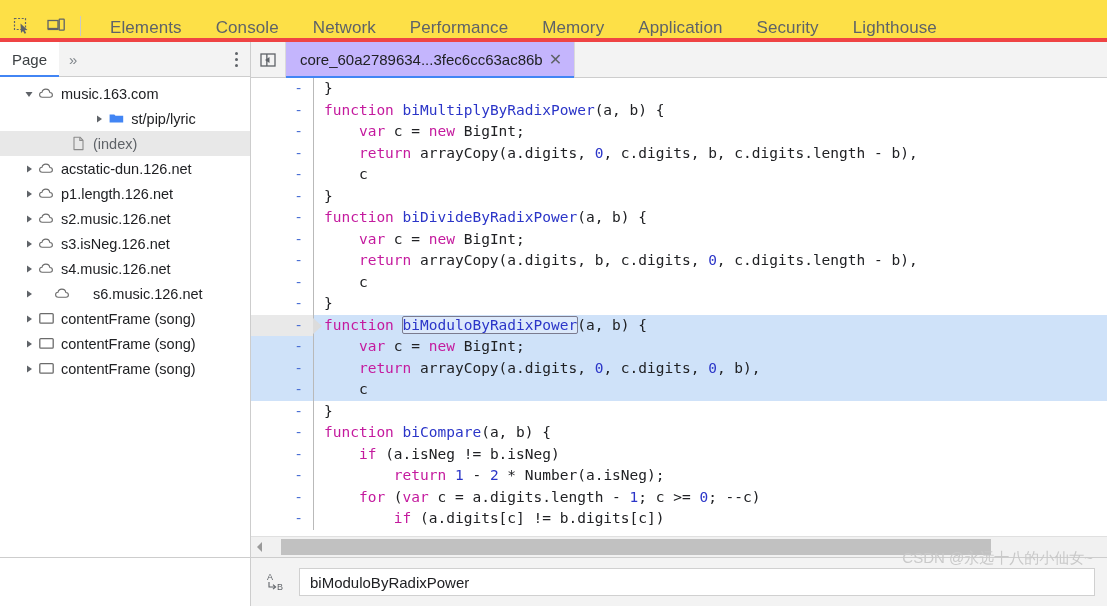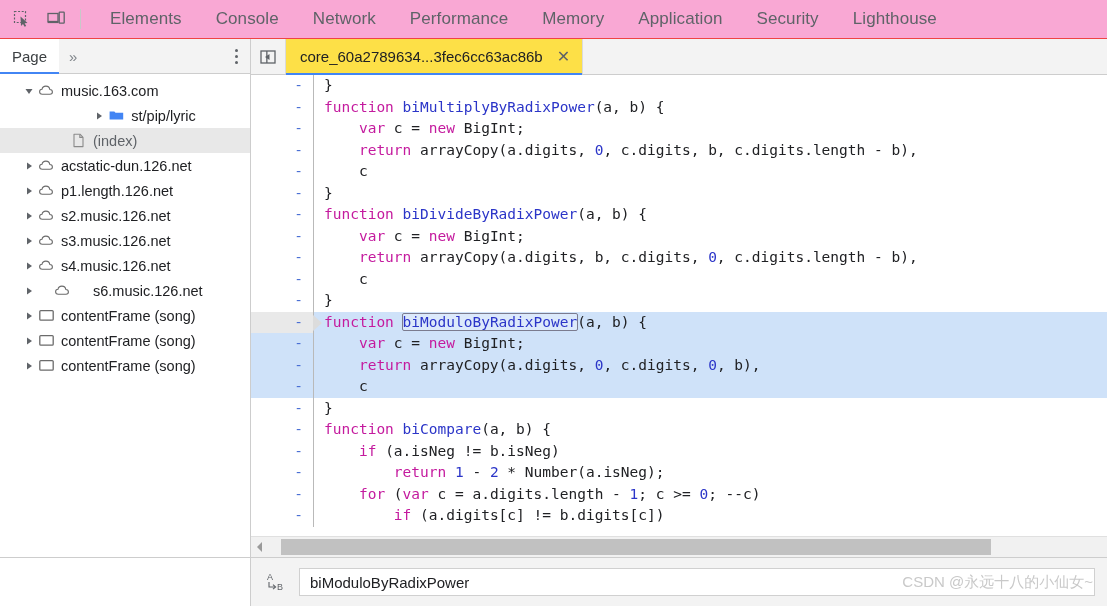--- a/index.html
+++ b/index.html
@@ -21,24 +21,24 @@
     height: 606px;
     display: flex;
     flex-direction: column;
     background: #f3f3f3;
   }
 
   
   .toolbar {
     height: 38px;
     min-height: 38px;
-    background: #f9a8d4;
-    display: flex;
-    align-items: center;
-    border-bottom: 1px solid #ef4444;
+    background: #fde047;
+    display: flex;
+    align-items: flex-end;
+    border-bottom: 4px solid #ef4444;
     position: relative;
   }
   .tool-icons {
     display: flex;
     align-items: center;
     padding: 0 6px 0 10px;
     gap: 10px;
   }
   .tbicon {
     width: 24px;
@@ -209,23 +209,23 @@
     width: 34px;
     display: flex;
     align-items: center;
     justify-content: center;
     cursor: pointer;
     border-right: 1px solid #dadada;
   }
   .ftab {
     display: flex;
     align-items: center;
-    gap: 12px;
+    gap: 4px;
     padding: 0 10px 0 14px;
-    background: #fde047;
+    background: #c4b5fd;
     font-size: 15px;
     color: #202124;
     cursor: pointer;
     position: relative;
     border-right: 1px solid #dadada;
   }
   .ftab.active:after {
     content: "";
     position: absolute;
     left: 0; right: 0; bottom: -1px;
@@ -377,21 +377,21 @@
     font-size: 15px;
     color: #202124;
     box-sizing: border-box;
     min-width: 0;
     overflow: hidden;
     white-space: nowrap;
   }
   .watermark {
     position: absolute;
     right: 14px;
-    bottom: 14px;
+    bottom: 38px;
     font-size: 15px;
     color: #c9c9c9;
     white-space: nowrap;
     pointer-events: none;
   }
 </style>
 </head>
 <body>
 
 <div id="app">
@@ -546,21 +546,21 @@
             <span class="twist">
               <svg width="10" height="10" viewBox="0 0 10 10">
                 <path d="M3 1.5 L8 5 L3 8.5 Z" fill="#5f6368"></path>
               </svg>
             </span>
             <span class="ticon">
               <svg width="17" height="17" viewBox="0 0 17 17">
                 <path d="M4.3 12.2 C2.6 12.2 1.6 11 1.6 9.7 C1.6 8.4 2.6 7.3 4 7.3 C4.3 5.4 5.9 4.1 7.9 4.1 C10 4.1 11.6 5.6 11.8 7.5 C13.3 7.6 14.4 8.7 14.4 10 C14.4 11.2 13.4 12.2 12 12.2 Z" fill="none" stroke="#6b6b6b" stroke-width="1.1" stroke-linejoin="round"></path>
               </svg>
             </span>
-            <span class="tlabel">s3.music.126.net</span>
+            <span class="tlabel">s3.isNeg.126.net</span>
           </div>
           <div class="trow" style="padding-left: 22px;">
             <span class="twist">
               <svg width="10" height="10" viewBox="0 0 10 10">
                 <path d="M3 1.5 L8 5 L3 8.5 Z" fill="#5f6368"></path>
               </svg>
             </span>
             <span class="ticon">
               <svg width="17" height="17" viewBox="0 0 17 17">
                 <path d="M4.3 12.2 C2.6 12.2 1.6 11 1.6 9.7 C1.6 8.4 2.6 7.3 4 7.3 C4.3 5.4 5.9 4.1 7.9 4.1 C10 4.1 11.6 5.6 11.8 7.5 C13.3 7.6 14.4 8.7 14.4 10 C14.4 11.2 13.4 12.2 12 12.2 Z" fill="none" stroke="#6b6b6b" stroke-width="1.1" stroke-linejoin="round"></path>

